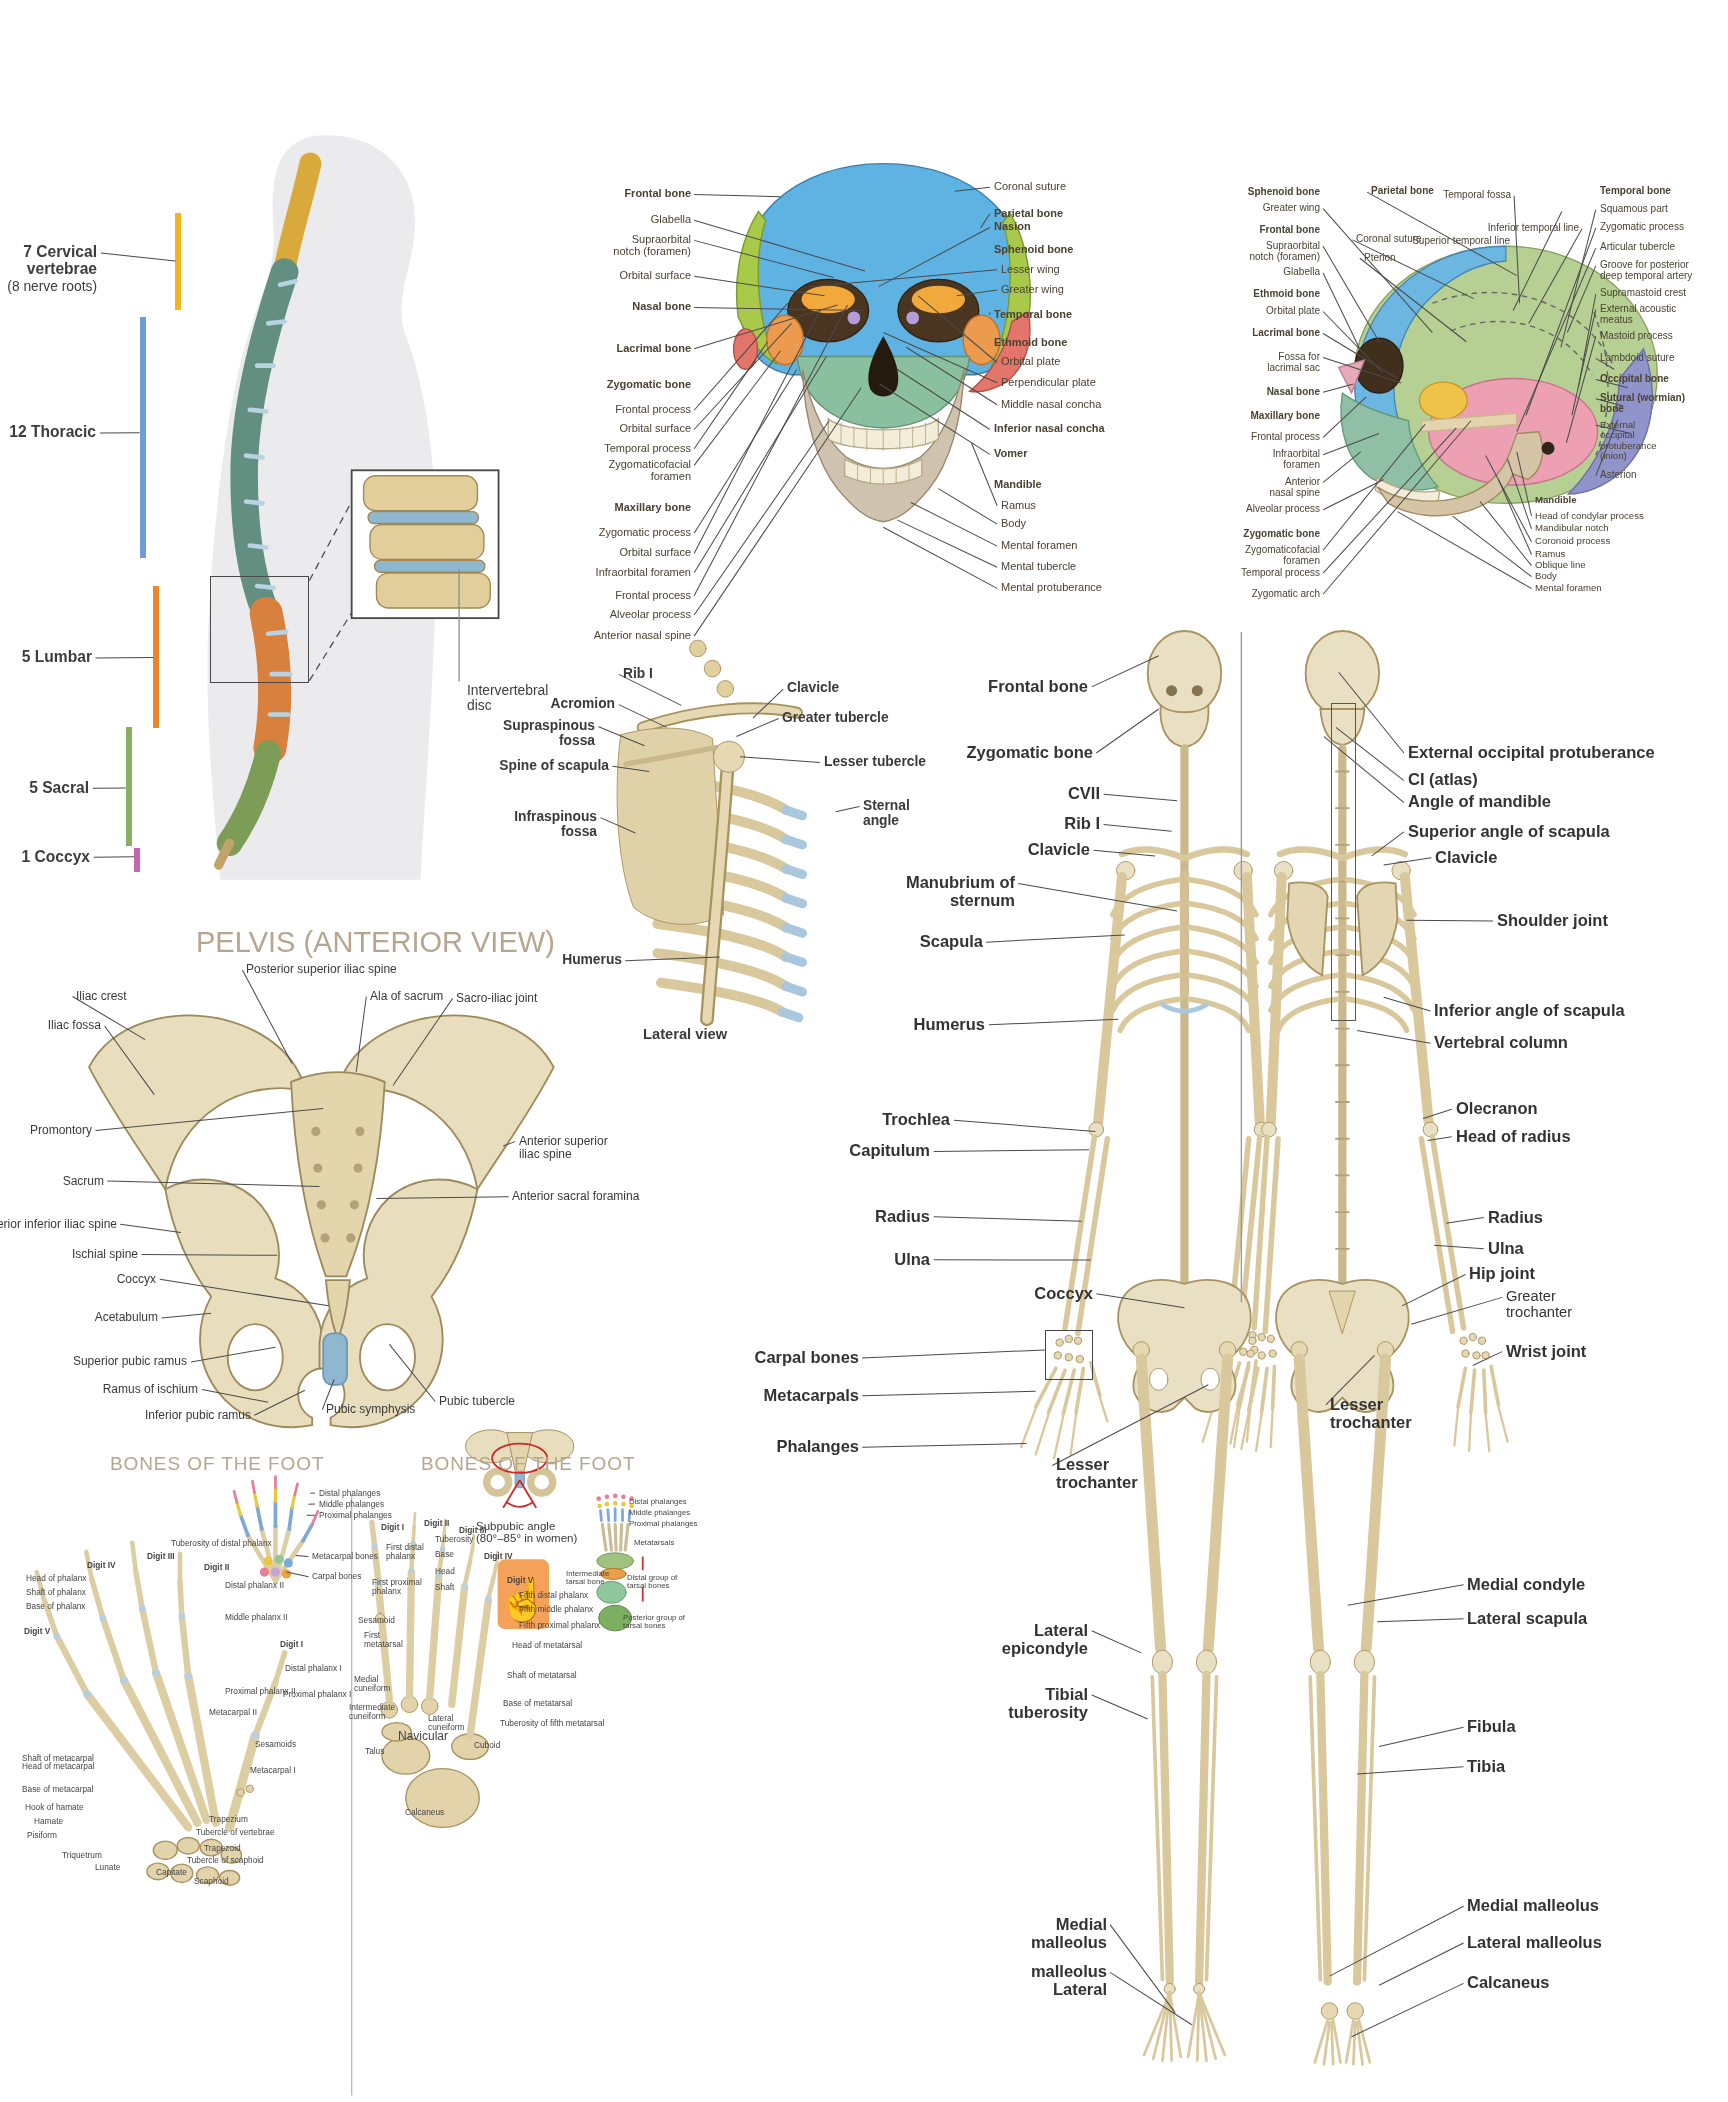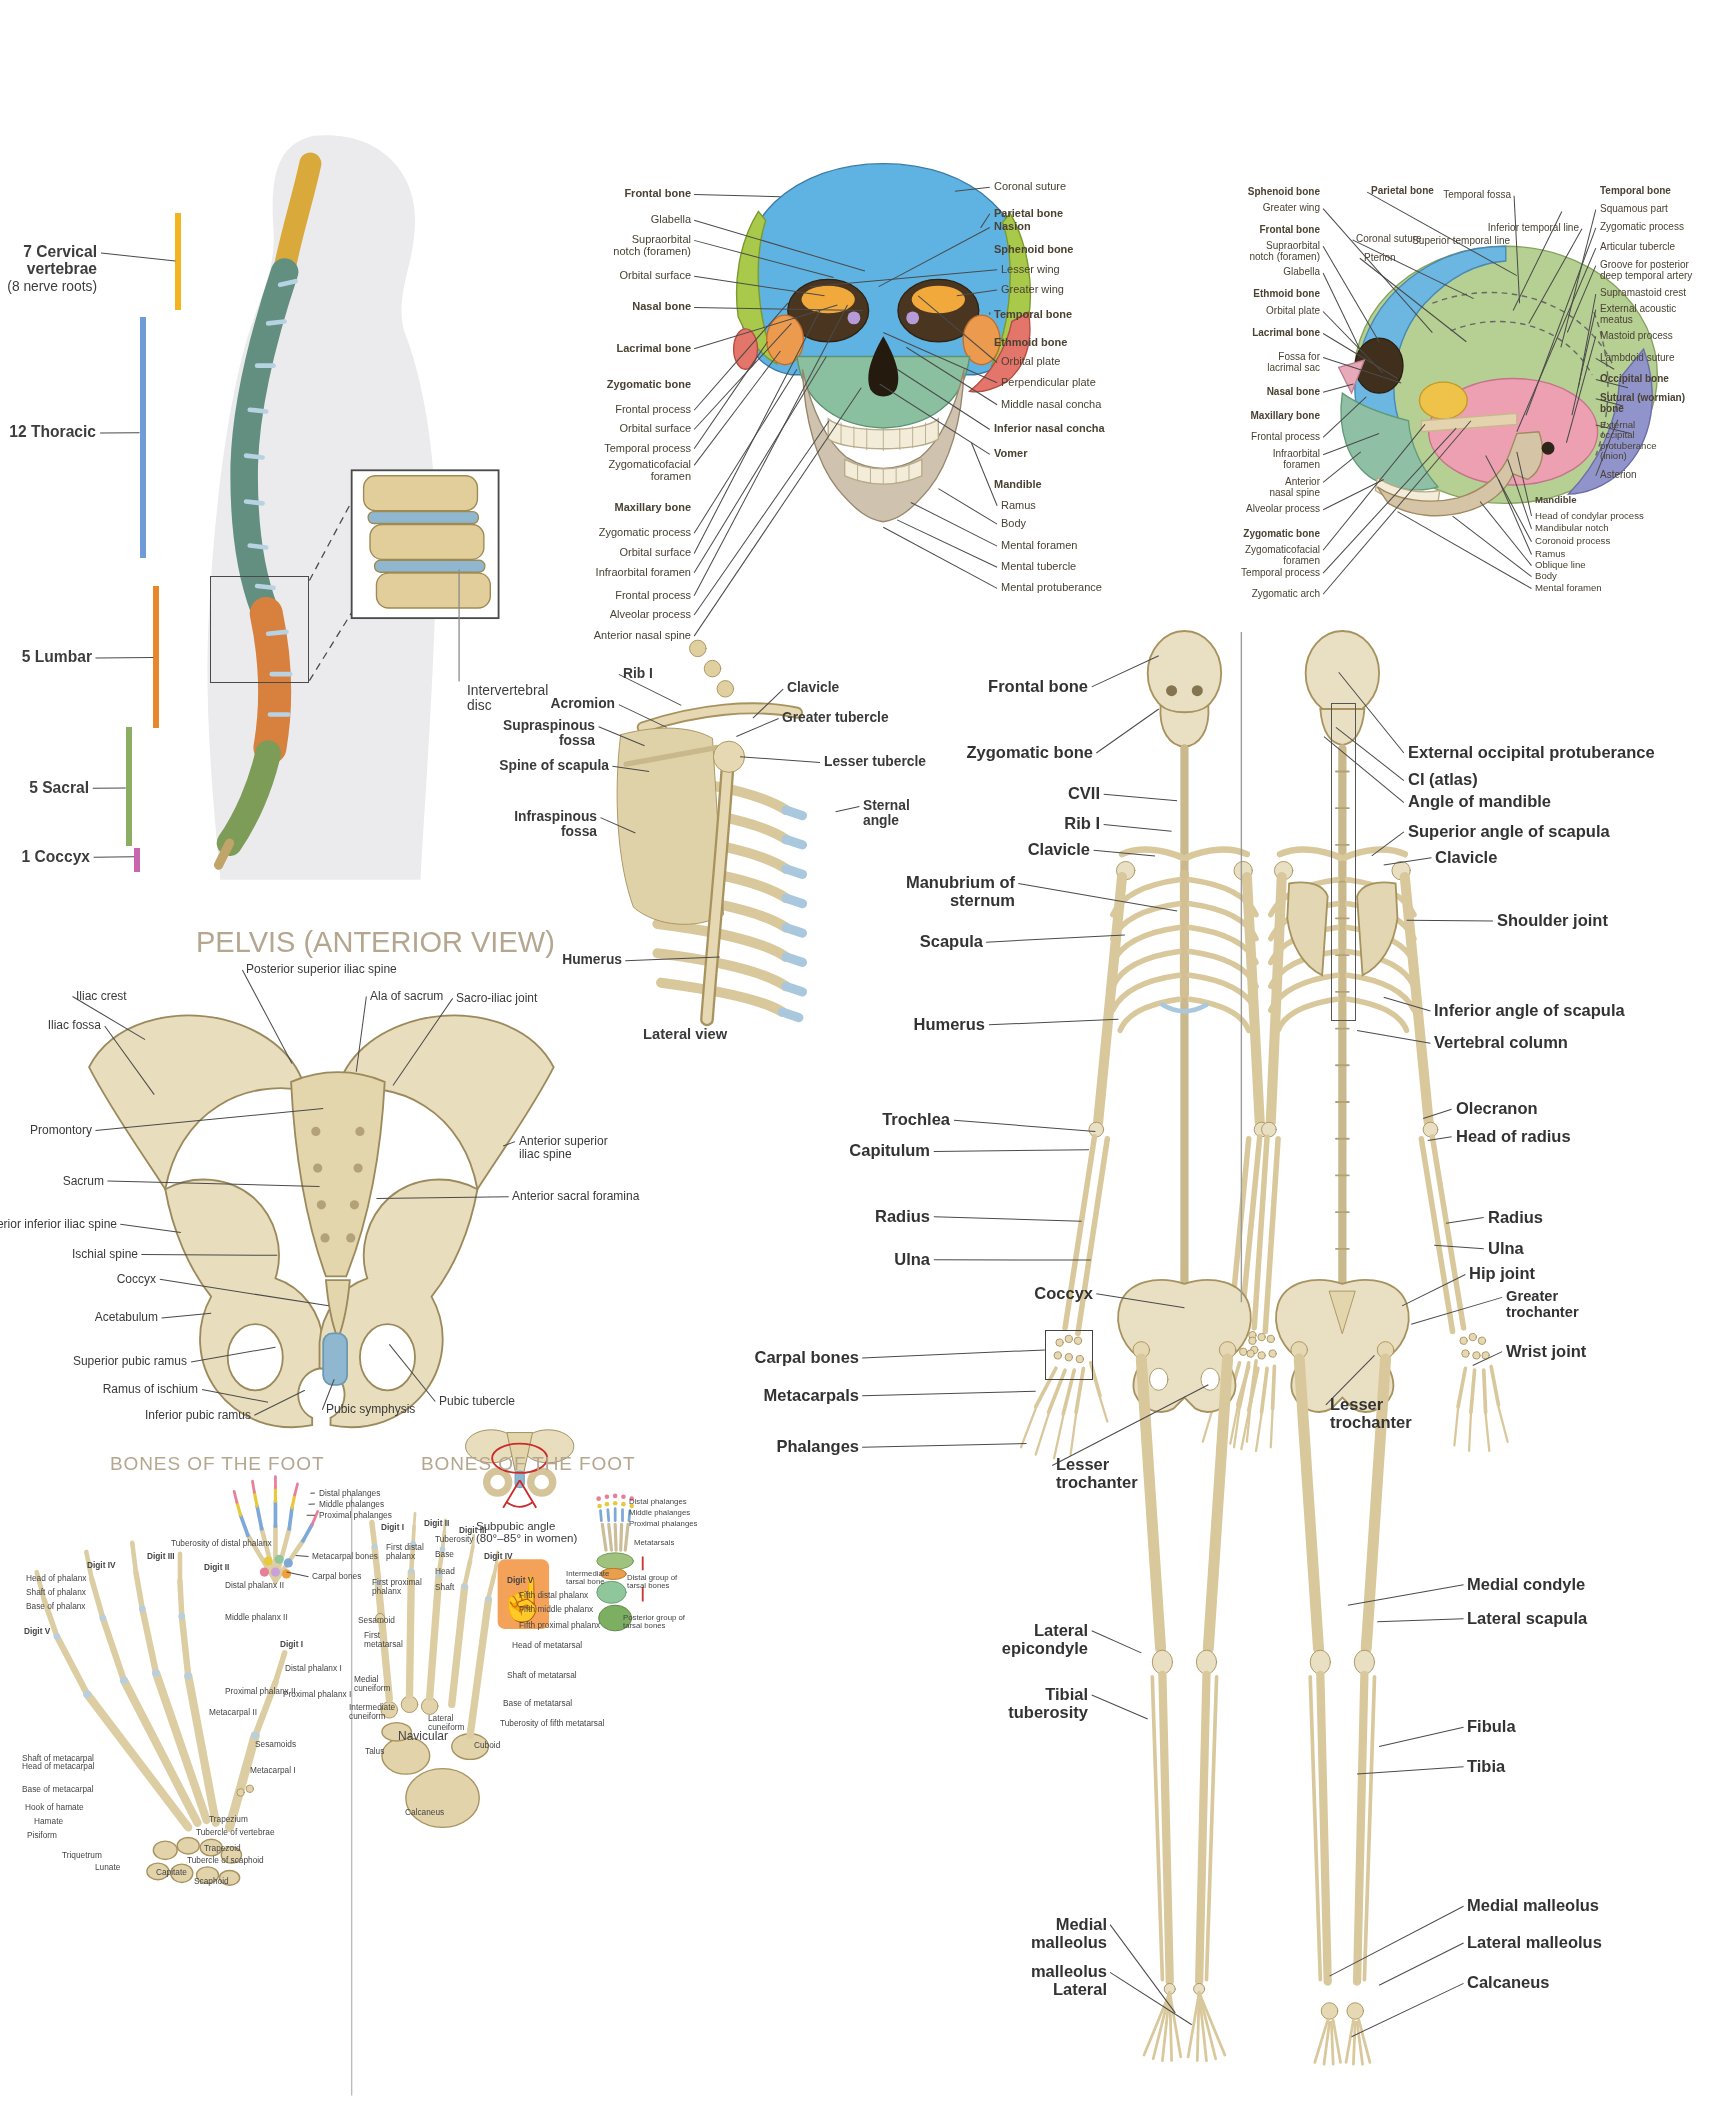--- a/index.html
+++ b/index.html
@@ -873,21 +873,21 @@
       <div class="lbl l" style="font-size: 16.5px; left: 1408px; top: 823px; color: rgb(51, 51, 51); font-weight: 600;">Superior angle of scapula</div>
       <div class="lbl l" style="font-size: 16.5px; left: 1435px; top: 849px; color: rgb(51, 51, 51); font-weight: 600;">Clavicle</div>
       <div class="lbl l" style="font-size: 16.5px; left: 1497px; top: 912px; color: rgb(51, 51, 51); font-weight: 600;">Shoulder joint</div>
       <div class="lbl l" style="font-size: 16.5px; left: 1434px; top: 1002px; color: rgb(51, 51, 51); font-weight: 600;">Inferior angle of scapula</div>
       <div class="lbl l" style="font-size: 16.5px; left: 1434px; top: 1034px; color: rgb(51, 51, 51); font-weight: 600;">Vertebral column</div>
       <div class="lbl l" style="font-size: 16.5px; left: 1456px; top: 1100px; color: rgb(51, 51, 51); font-weight: 600;">Olecranon</div>
       <div class="lbl l" style="font-size: 16.5px; left: 1456px; top: 1128px; color: rgb(51, 51, 51); font-weight: 600;">Head of radius</div>
       <div class="lbl l" style="font-size: 16.5px; left: 1488px; top: 1209px; color: rgb(51, 51, 51); font-weight: 600;">Radius</div>
       <div class="lbl l" style="font-size: 16.5px; left: 1488px; top: 1240px; color: rgb(51, 51, 51); font-weight: 600;">Ulna</div>
       <div class="lbl l" style="font-size: 16.5px; left: 1469px; top: 1265px; color: rgb(51, 51, 51); font-weight: 600;">Hip joint</div>
-      <div class="lbl l" style="font-size: 14.7px; left: 1506px; top: 1289px; color: rgb(51, 51, 51); font-weight: 700;">Greater
+      <div class="lbl l" style="font-size: 14.7px; left: 1506px; top: 1289px; color: rgb(51, 51, 51); font-weight: 400;">Greater
 trochanter</div>
       <div class="lbl l" style="font-size: 16.5px; left: 1506px; top: 1343px; color: rgb(51, 51, 51); font-weight: 600;">Wrist joint</div>
       <div class="lbl l" style="font-size: 16.5px; left: 1330px; top: 1396px; color: rgb(51, 51, 51); font-weight: 600;">Lesser
 trochanter</div>
       <div class="lbl l" style="font-size: 16.5px; left: 1467px; top: 1576px; color: rgb(51, 51, 51); font-weight: 600;">Medial condyle</div>
       <div class="lbl l" style="font-size: 16.5px; left: 1467px; top: 1610px; color: rgb(51, 51, 51); font-weight: 600;">Lateral scapula</div>
       <div class="lbl l" style="font-size: 16.5px; left: 1467px; top: 1718px; color: rgb(51, 51, 51); font-weight: 600;">Fibula</div>
       <div class="lbl l" style="font-size: 16.5px; left: 1467px; top: 1758px; color: rgb(51, 51, 51); font-weight: 600;">Tibia</div>
       <div class="lbl l" style="font-size: 16.5px; left: 1467px; top: 1897px; color: rgb(51, 51, 51); font-weight: 600;">Medial malleolus</div>
       <div class="lbl l" style="font-size: 16.5px; left: 1467px; top: 1934px; color: rgb(51, 51, 51); font-weight: 600;">Lateral malleolus</div>

